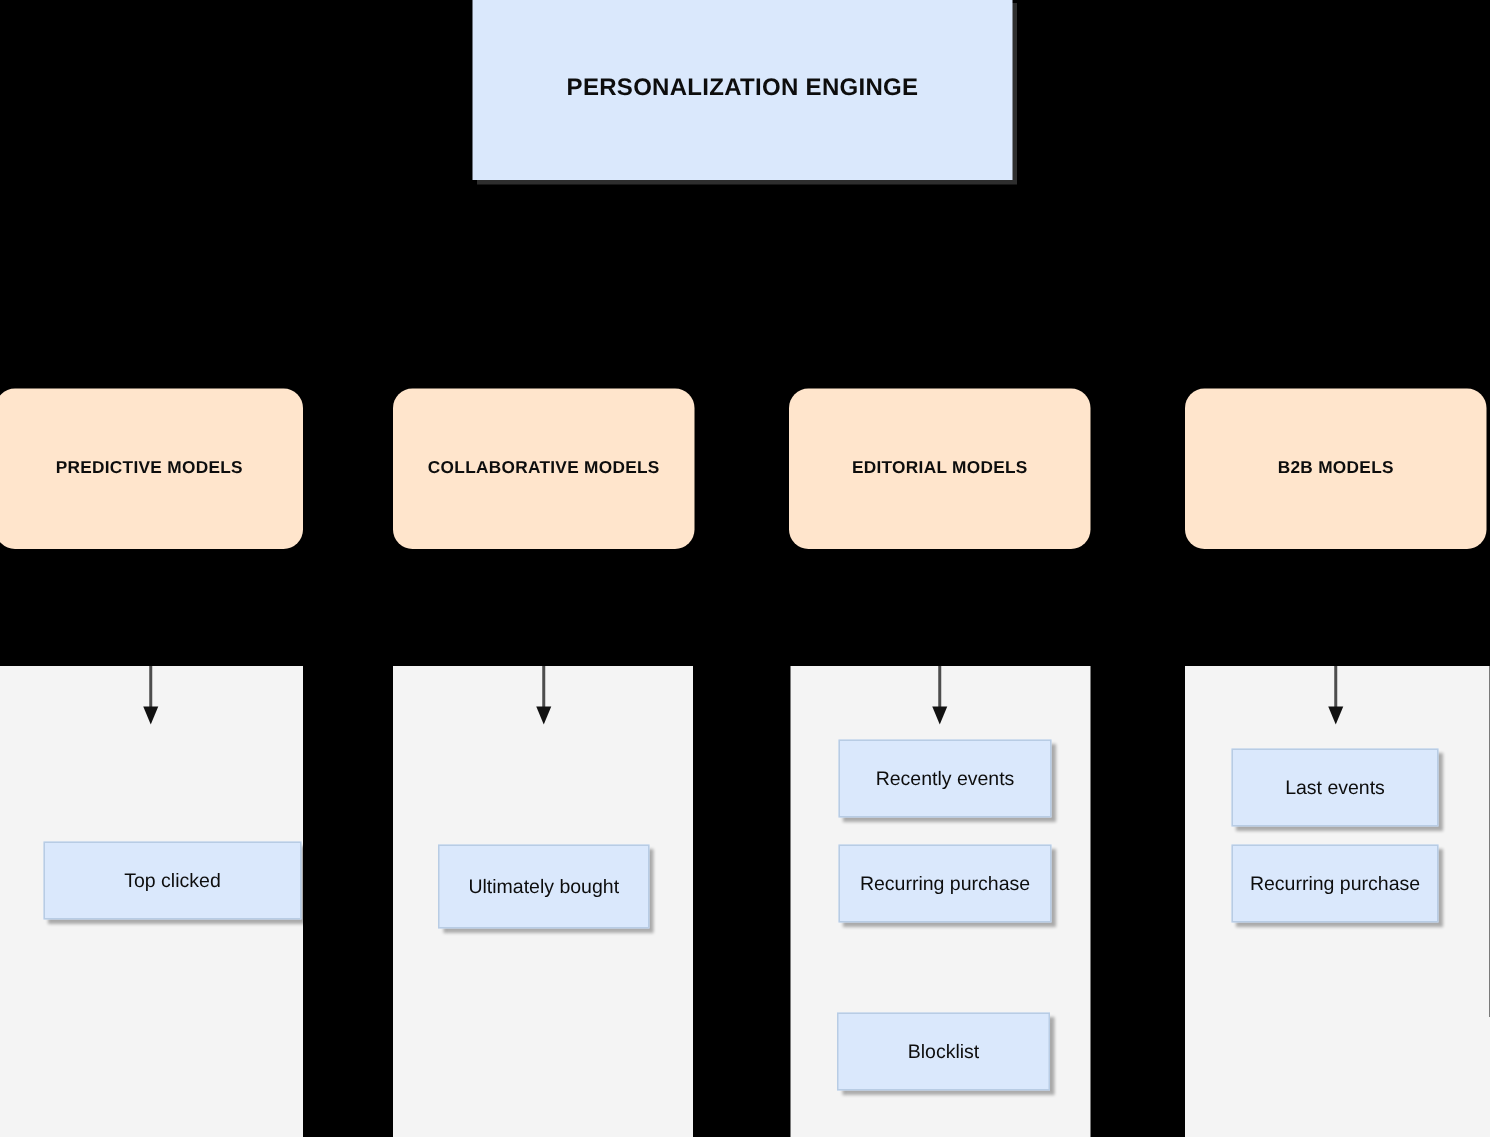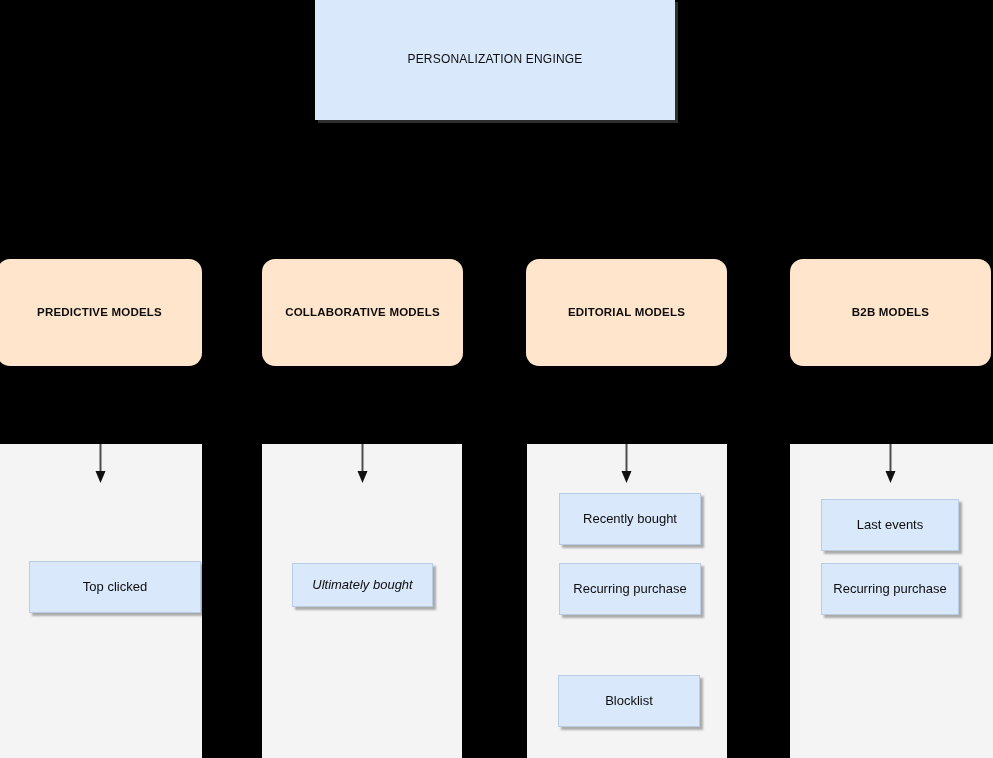--- a/index.html
+++ b/index.html
@@ -26,22 +26,22 @@
     left: 315px; top: -1px;
     width: 360px; height: 121px;
     background: #dae8fc;
     box-shadow: 3px 3px 0 rgba(255,255,255,0.18);
     display: flex;
     align-items: center;
     justify-content: center;
     box-sizing: border-box;
   }
   .engine-label {
-    font-size: 12px;
-    font-weight: normal;
+    font-size: 16px;
+    font-weight: bold;
     color: #0d0d0d;
     letter-spacing: 0.2px;
     text-align: center;
     line-height: 1.3;
   }
 
   
   .model-box {
     position: absolute;
     top: 259px;
@@ -150,26 +150,26 @@
     <svg width="13" height="40" viewBox="0 0 13 40">
       <line x1="6.5" y1="0" x2="6.5" y2="28" stroke="#4d4d4d" stroke-width="2"></line>
       <polygon points="6.5,39 1.5,27 11.5,27" fill="#111111"></polygon>
     </svg>
   </div>
 
   <div class="item-box" style="left:29px; top:561px; width:172px; height:52px;">
     <span class="item-label">Top clicked</span>
   </div>
 
-  <div class="item-box" style="left:292px; top:563px; width:141px; height:44px;font-style:italic;">
+  <div class="item-box" style="left:292px; top:563px; width:141px; height:56px;">
     <span class="item-label">Ultimately bought</span>
   </div>
 
   <div class="item-box" style="left:559px; top:493px; width:142px; height:52px;">
-    <span class="item-label">Recently bought</span>
+    <span class="item-label">Recently events</span>
   </div>
   <div class="item-box" style="left:559px; top:563px; width:142px; height:52px;">
     <span class="item-label">Recurring purchase</span>
   </div>
   <div class="item-box" style="left:558px; top:633px; width:142px; height:52px;margin-top:42px;">
     <span class="item-label">Blocklist</span>
   </div>
 
   <div class="item-box" style="left:821px; top:499px; width:138px; height:52px;">
     <span class="item-label">Last events</span>

